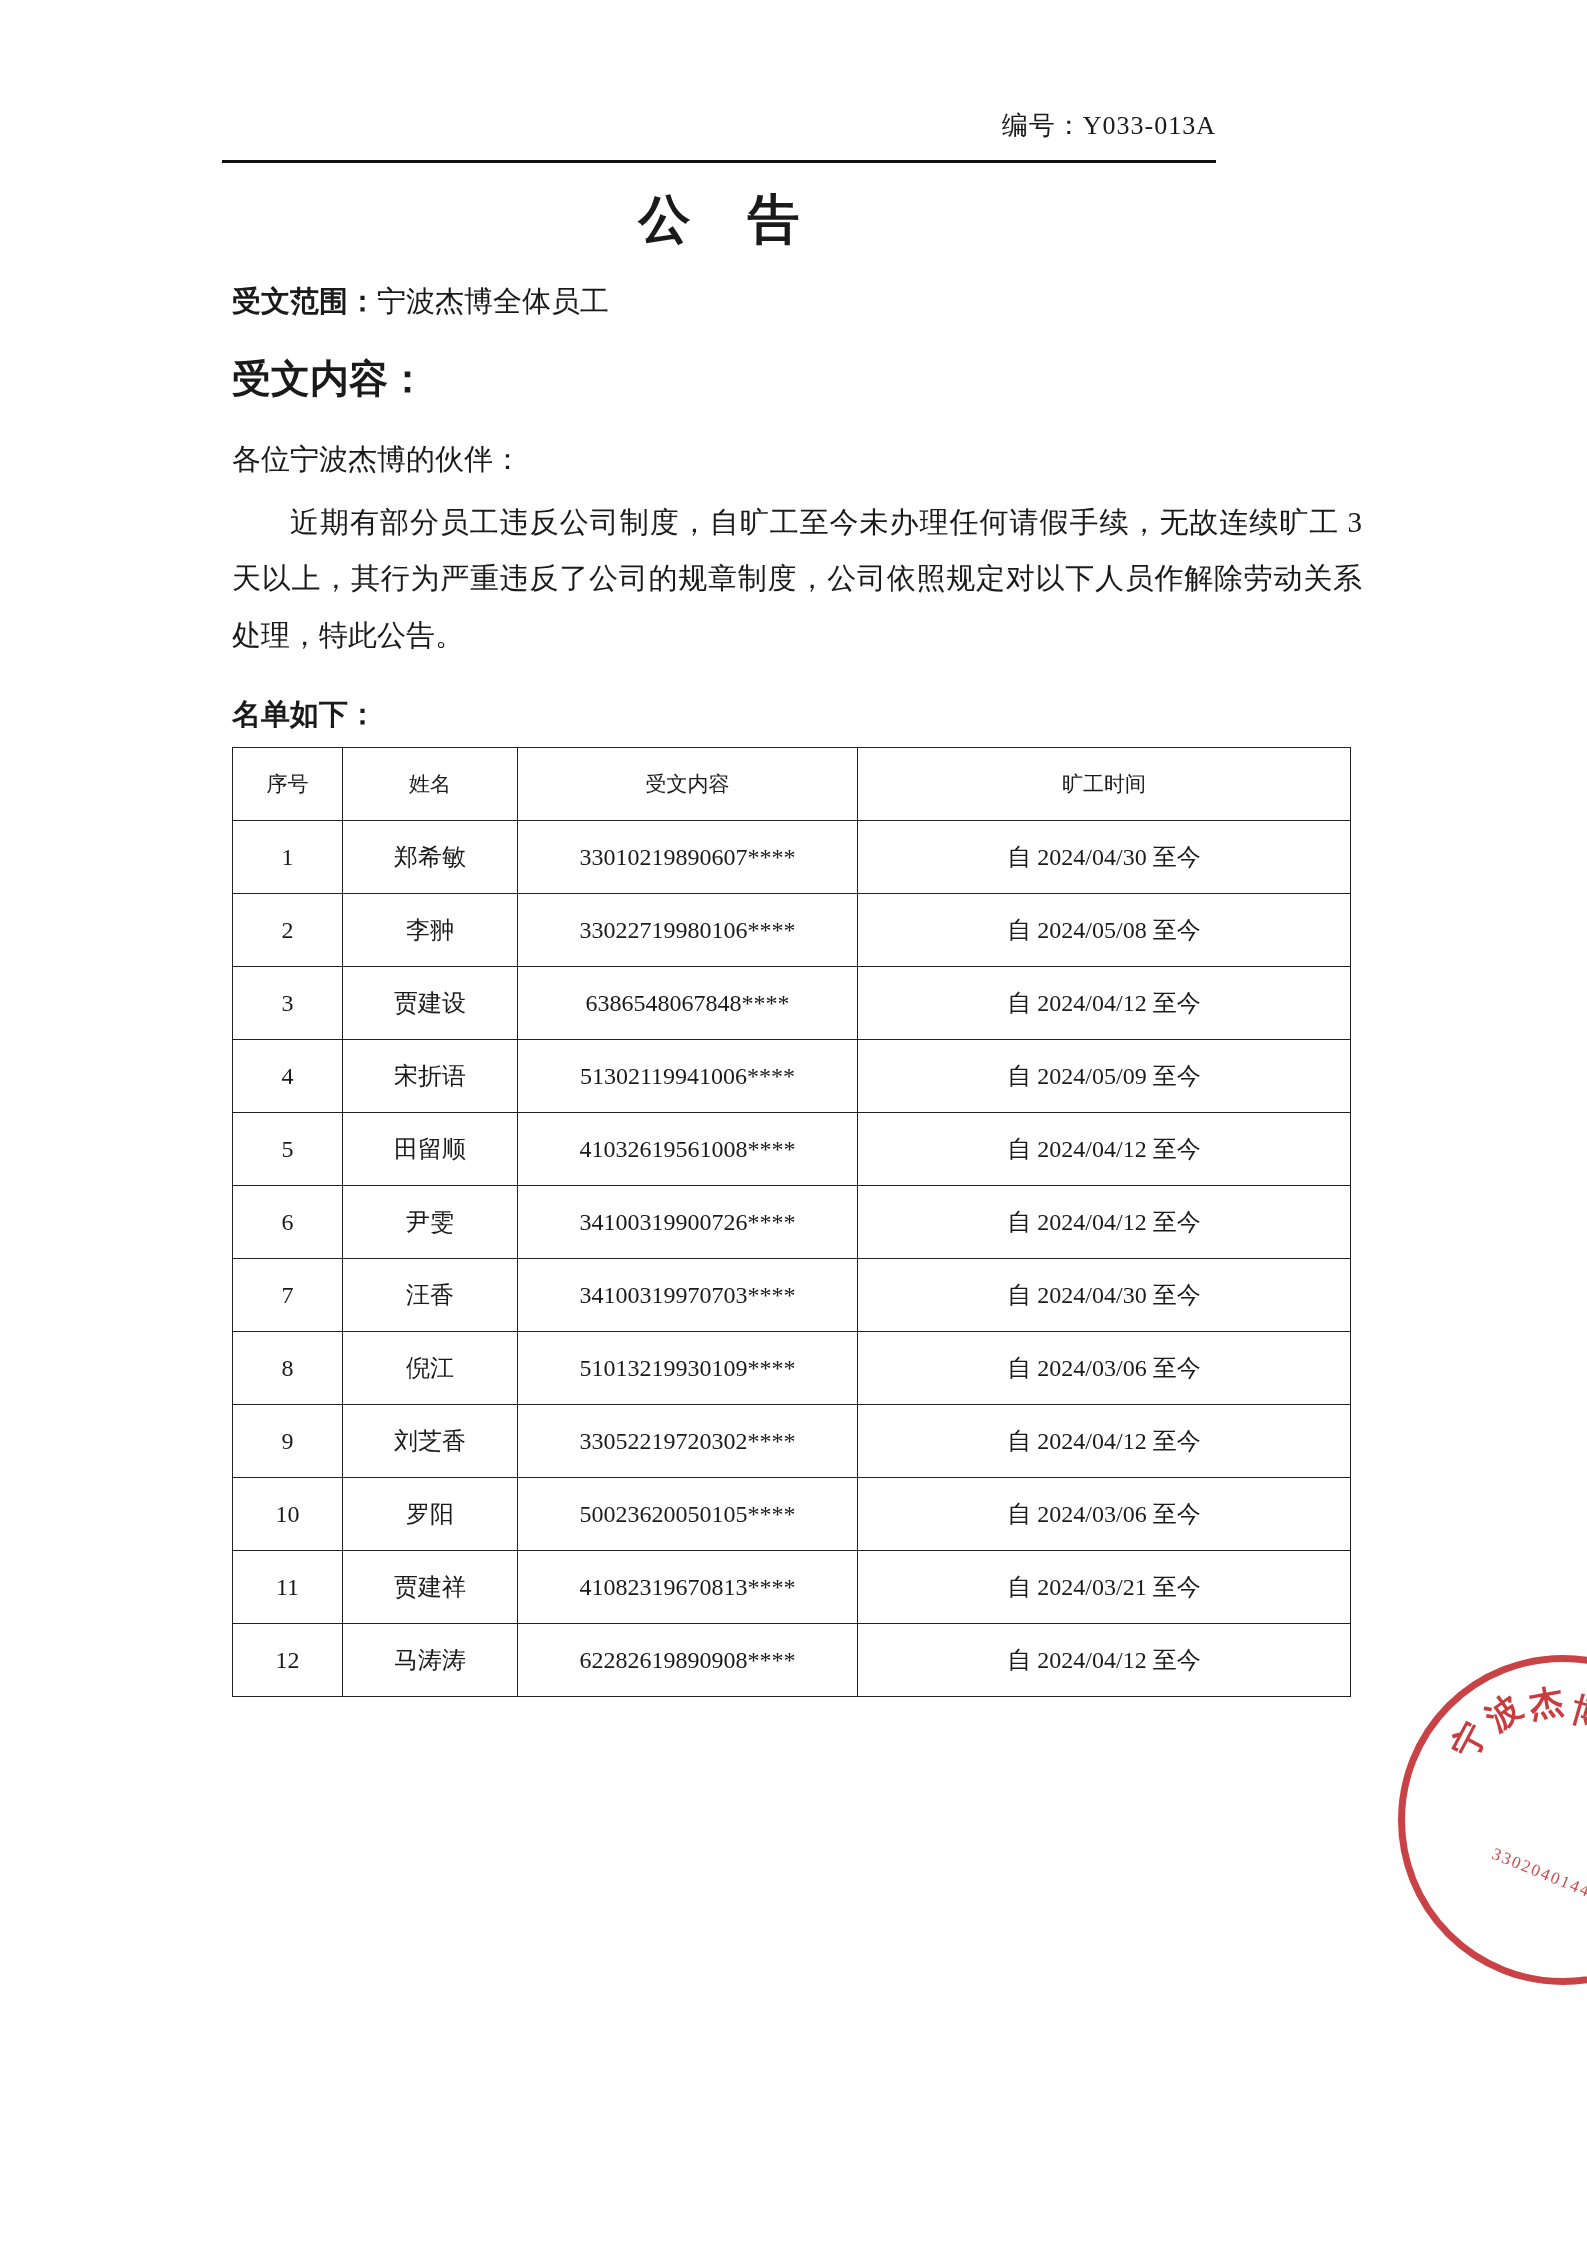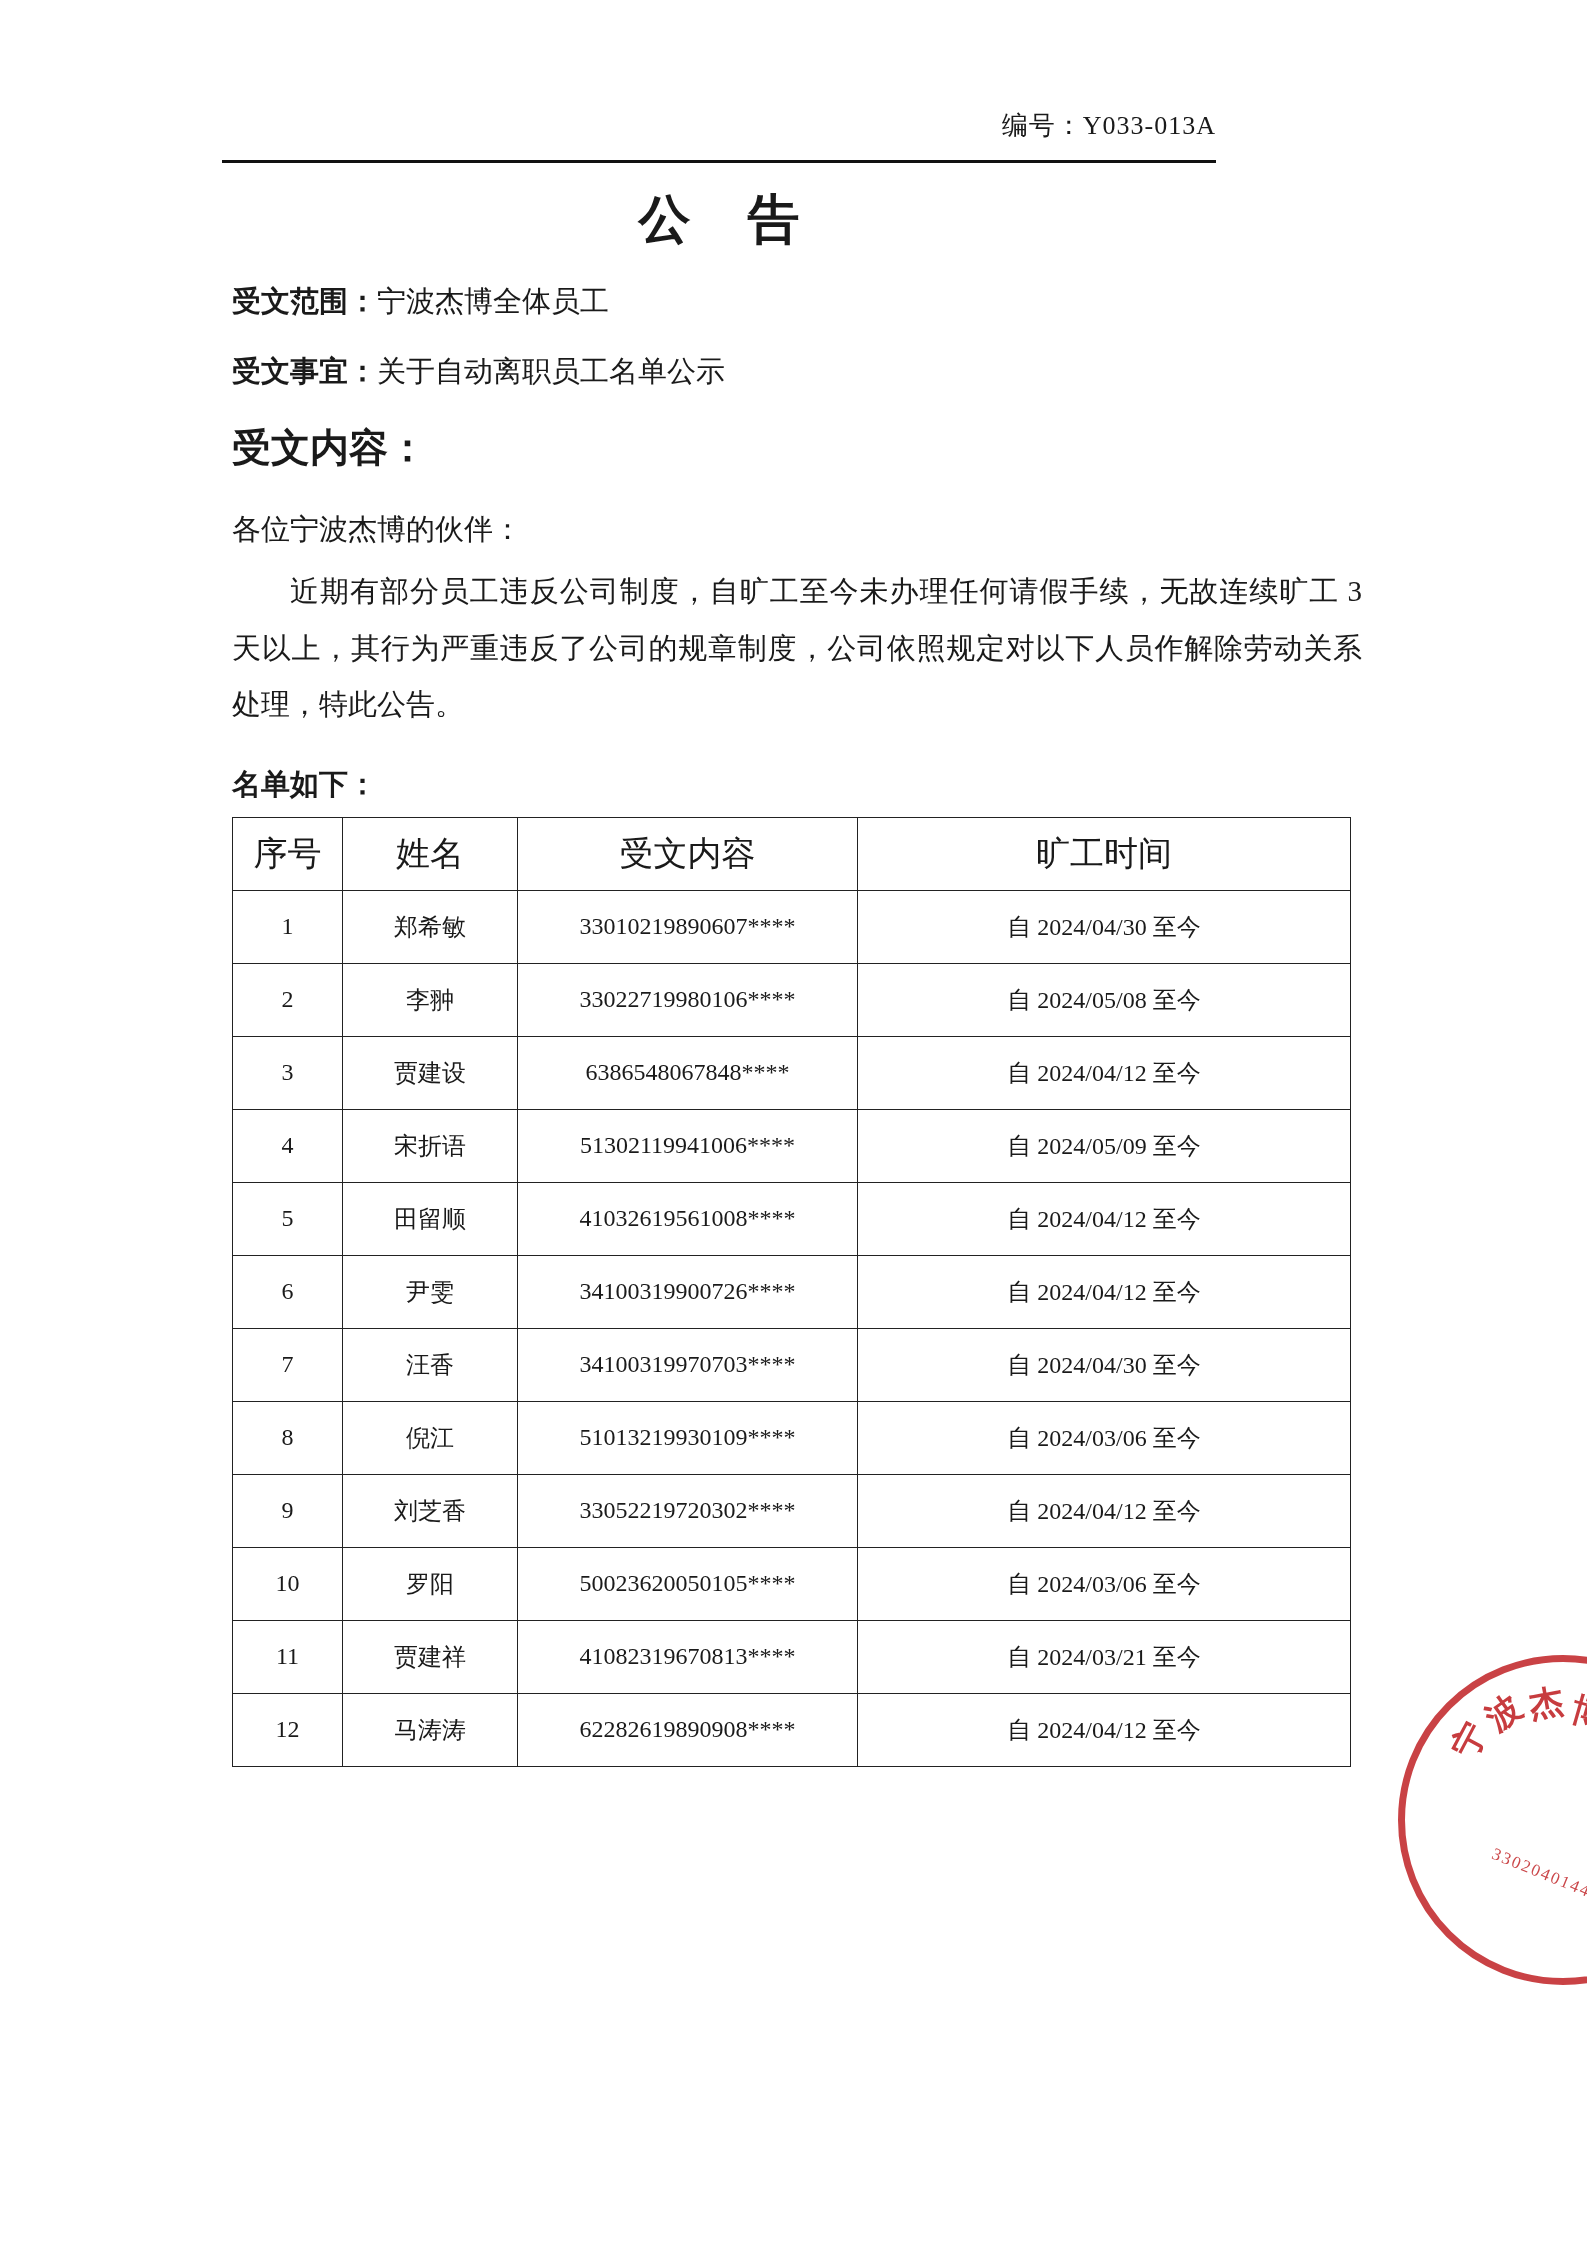--- a/index.html
+++ b/index.html
@@ -102,21 +102,21 @@
   table.list-table td, table.list-table th {
     border: 1.5px solid #222;
     text-align: center;
     vertical-align: middle;
     font-size: 24px;
     height: 72px;
     padding: 0 4px;
     font-weight: normal;
   }
   table.list-table th {
-    font-size: 34px;
+    font-size: 21px;
   }
   td.col-name, th.col-name {
     font-weight: bold;
   }
   col.c1 { width: 110px; }
   col.c2 { width: 175px; }
   col.c3 { width: 340px; }
   col.c4 { width: 493px; }
   .stamp {
     position: absolute;
@@ -187,23 +187,20 @@
 
   <div class="title">公  告</div>
 
   <div class="body-block">
 
 
     <div class="field-line">
       <span class="field-label">受文范围：</span><span class="field-value">宁波杰博全体员工</span>
     </div>
 
-    <div class="field-line">
-      <span class="field-label">受文事宜：</span><span class="field-value">关于自动离职员工名单公示</span>
-    </div>
 
     <div class="field-only">受文内容：</div>
 
     <div class="salutation">各位宁波杰博的伙伴：</div>
 
     <div class="para">近期有部分员工违反公司制度，自旷工至今未办理任何请假手续，无故连续旷工 3 天以上，其行为严重违反了公司的规章制度，公司依照规定对以下人员作解除劳动关系处理，特此公告。</div>
 
     <div class="list-label">名单如下：</div>
 
     <table class="list-table">

